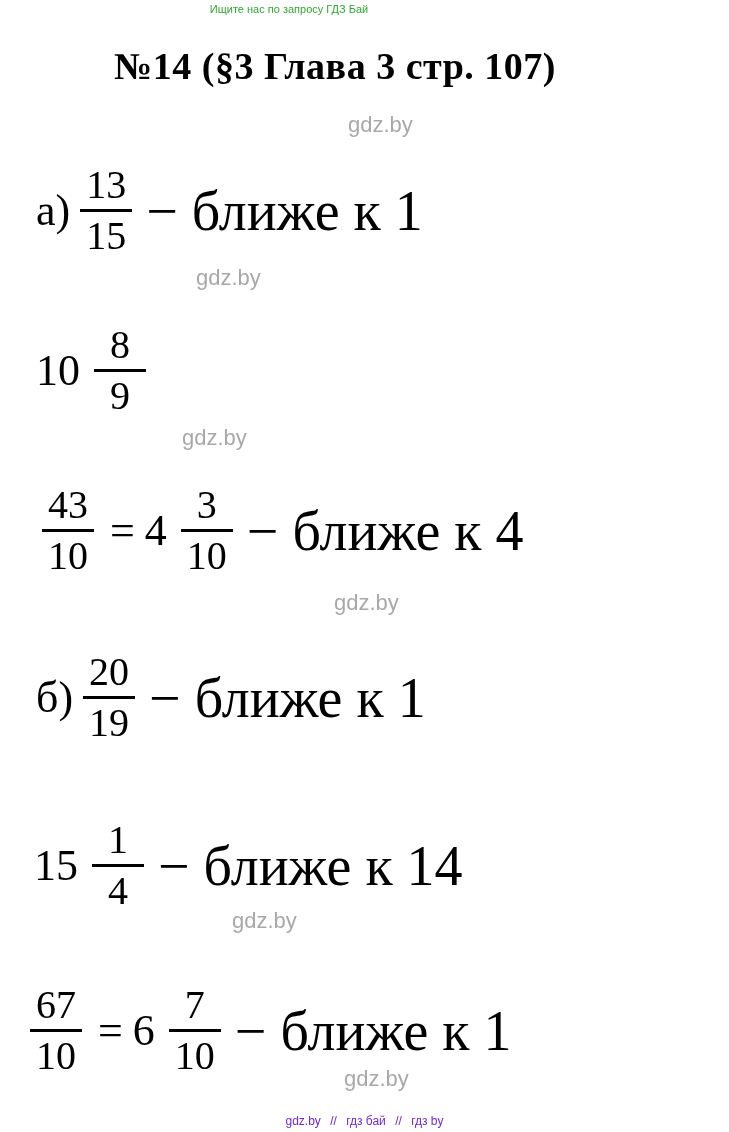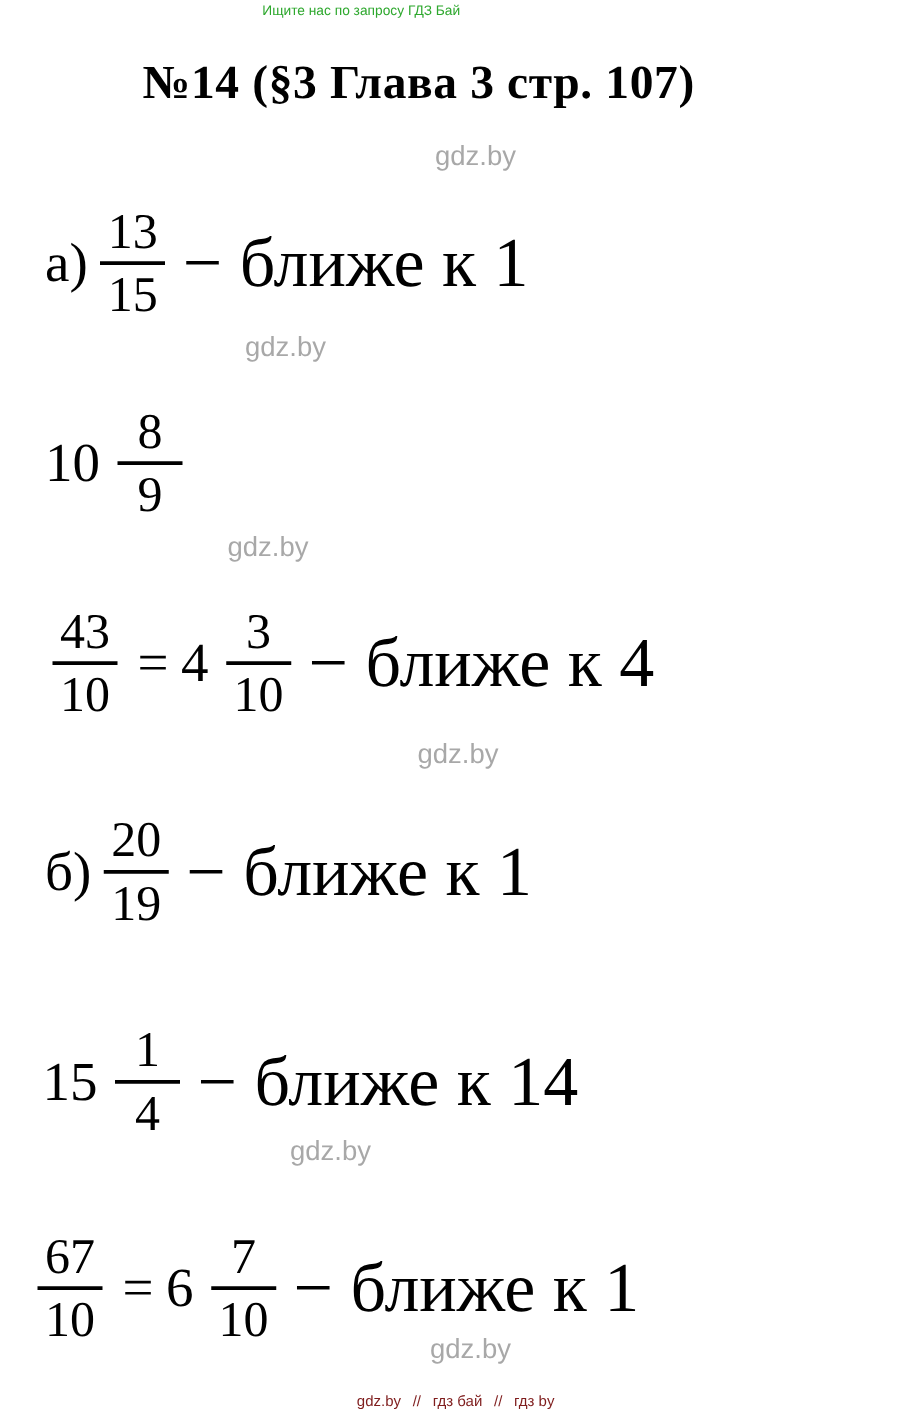--- a/index.html
+++ b/index.html
@@ -48,21 +48,21 @@
     user-select: none;
   }
   .bottom-bar {
     position: absolute;
     left: 0;
     bottom: 4px;
     width: 729px;
     text-align: center;
     font-family: "Liberation Sans", sans-serif;
     font-size: 12px;
-    color: #7f1d1d;
+    color: #6d28d9;
   }
   .bottom-bar span { margin: 0 3px; }
 
   .line {
     position: absolute;
     display: flex;
     align-items: center;
     font-size: 44px;
     white-space: nowrap;
   }

